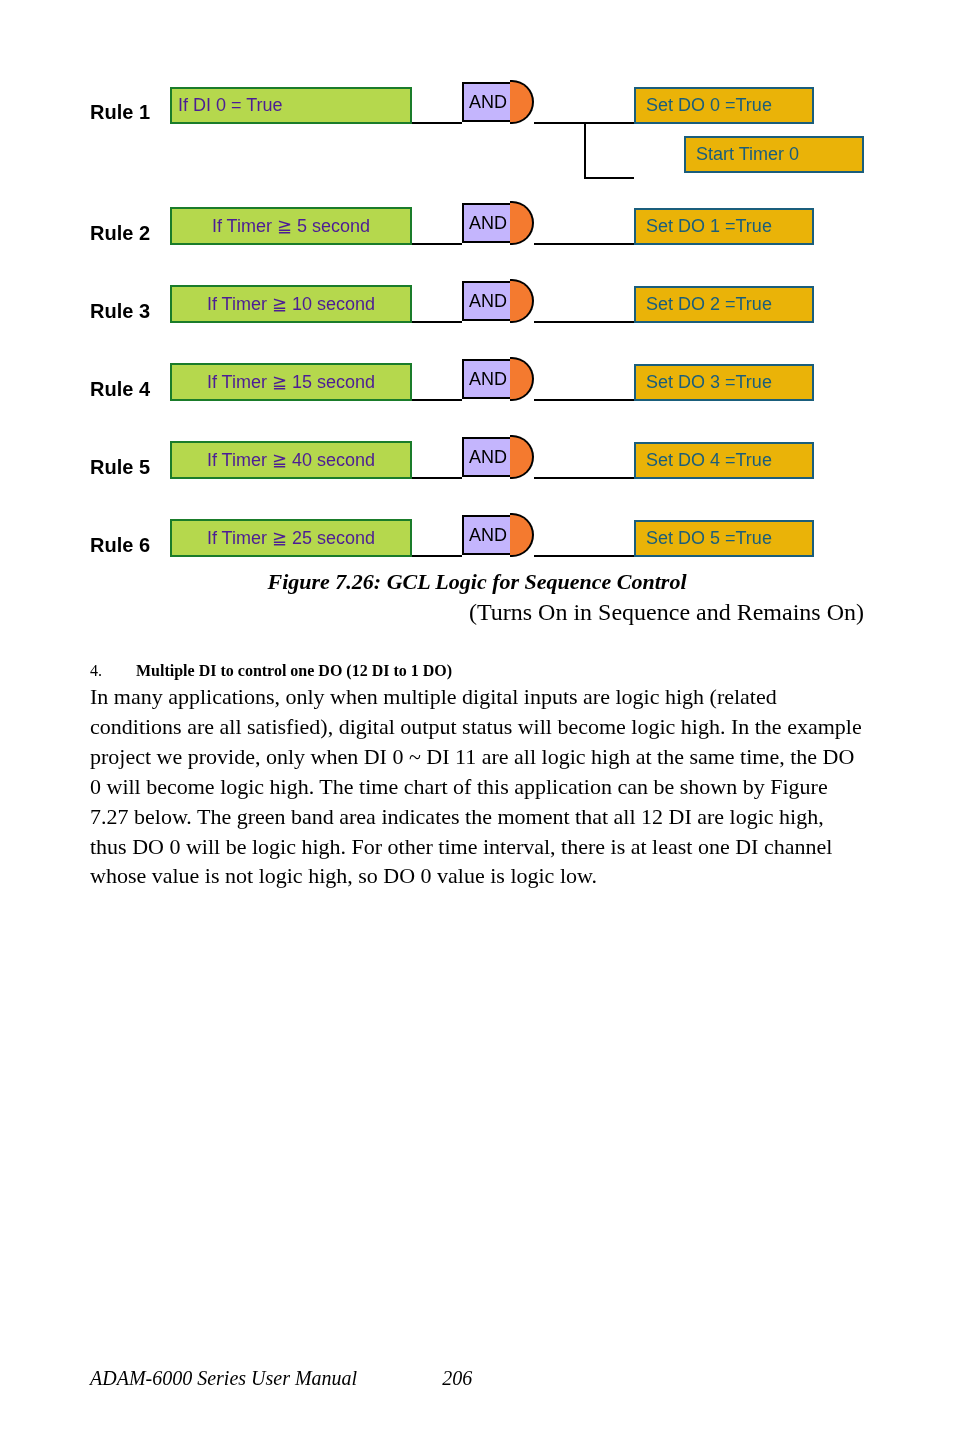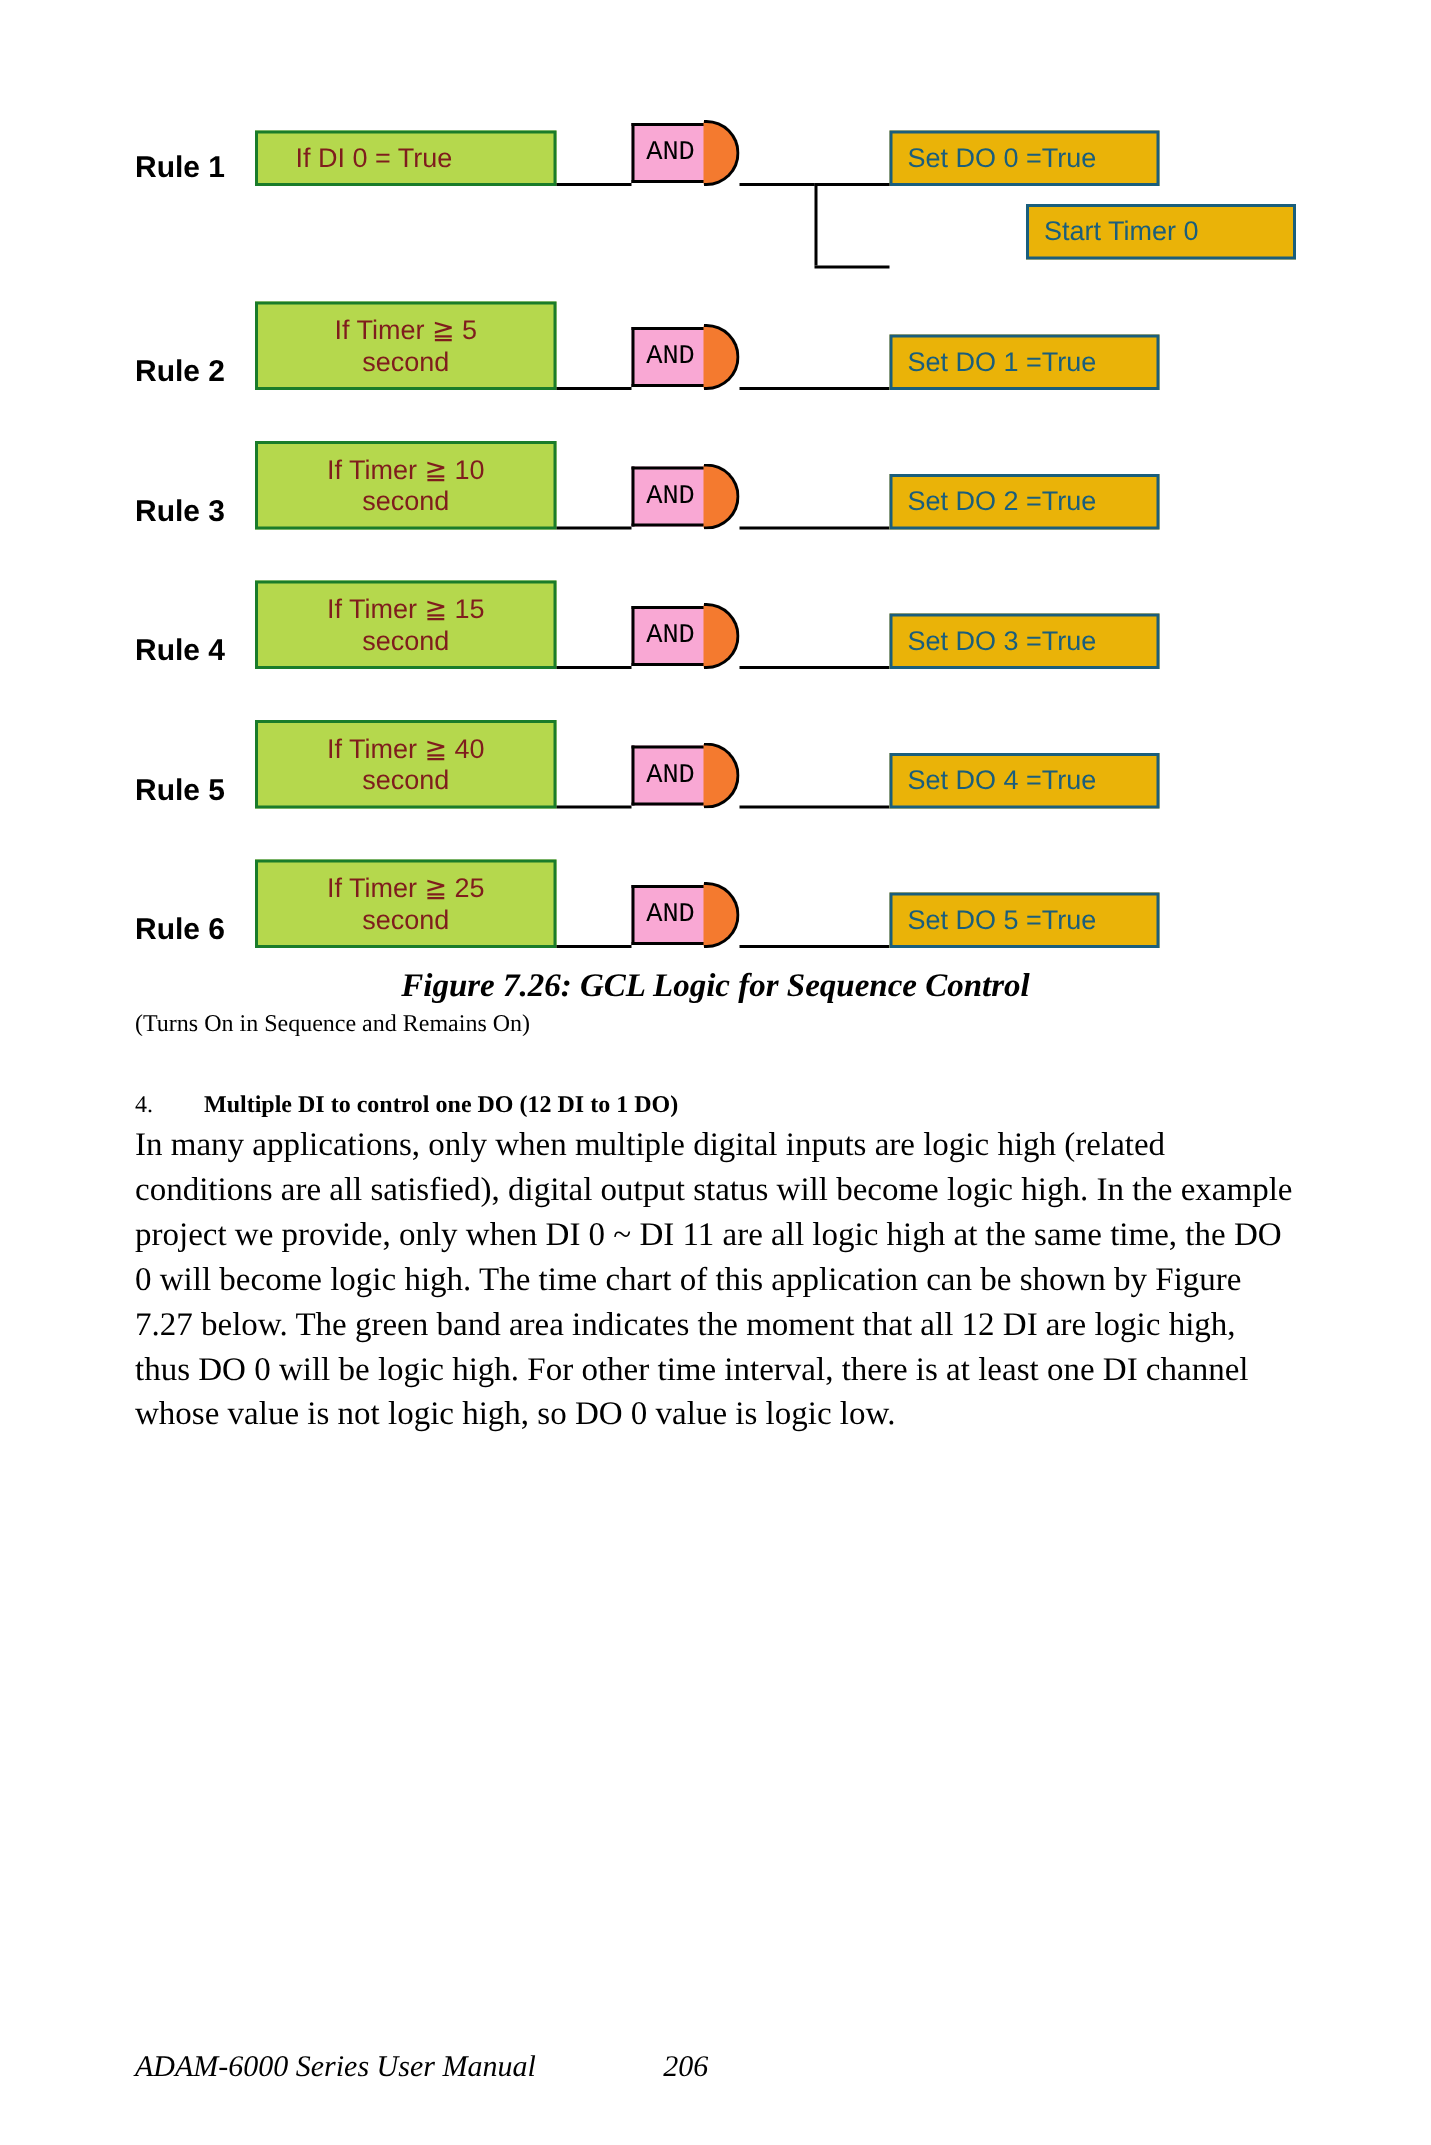--- a/index.html
+++ b/index.html
@@ -30,44 +30,44 @@
   .rule-label {
     font-family: Arial, Helvetica, sans-serif;
     font-weight: bold;
     font-size: 20px;
     width: 80px;
     flex-shrink: 0;
   }
   .cond-box {
     background: #b5d84d;
     border: 2px solid #1a7c2a;
-    color: #7f1d1d;
+    color: #4c1d95;
     font-family: Arial, Helvetica, sans-serif;
     font-size: 18px;
-    padding: 6px 25px;
-    width: 201px;
+    padding: 6px 6px;
+    width: 242px;
     box-sizing: border-box;
     flex-shrink: 0;
   }
   .conn {
     height: 2px;
     background: #000;
     flex-shrink: 0;
   }
   .and-gate {
     display: flex;
     align-items: center;
     flex-shrink: 0;
   }
   .and-body {
-    background: #f9a8d4;
+    background: #c4b5fd;
     border: 2px solid #000;
     border-right: none;
     color: #000;
-    font-family: Liberation Mono, monospace;
+    font-family: Liberation Sans, sans-serif;
     font-size: 18px;
     display: flex;
     align-items: center;
     justify-content: center;
     width: 50px;
     height: 40px;
     box-sizing: border-box;
   }
   .and-curve {
     width: 24px;
@@ -116,22 +116,22 @@
     background: #000;
   }
   .figure-caption {
     text-align: center;
     font-style: italic;
     font-weight: bold;
     font-size: 22px;
     margin-top: 4px;
   }
   .figure-sub {
-    text-align: left;
-    font-size: 16px;
+    text-align: right;
+    font-size: 24px;
     margin-top: 4px;
   }
   .para-heading {
     font-size: 16px;
     margin-top: 36px;
   }
   .para-heading .num {
     display: inline-block;
     width: 42px;
   }

